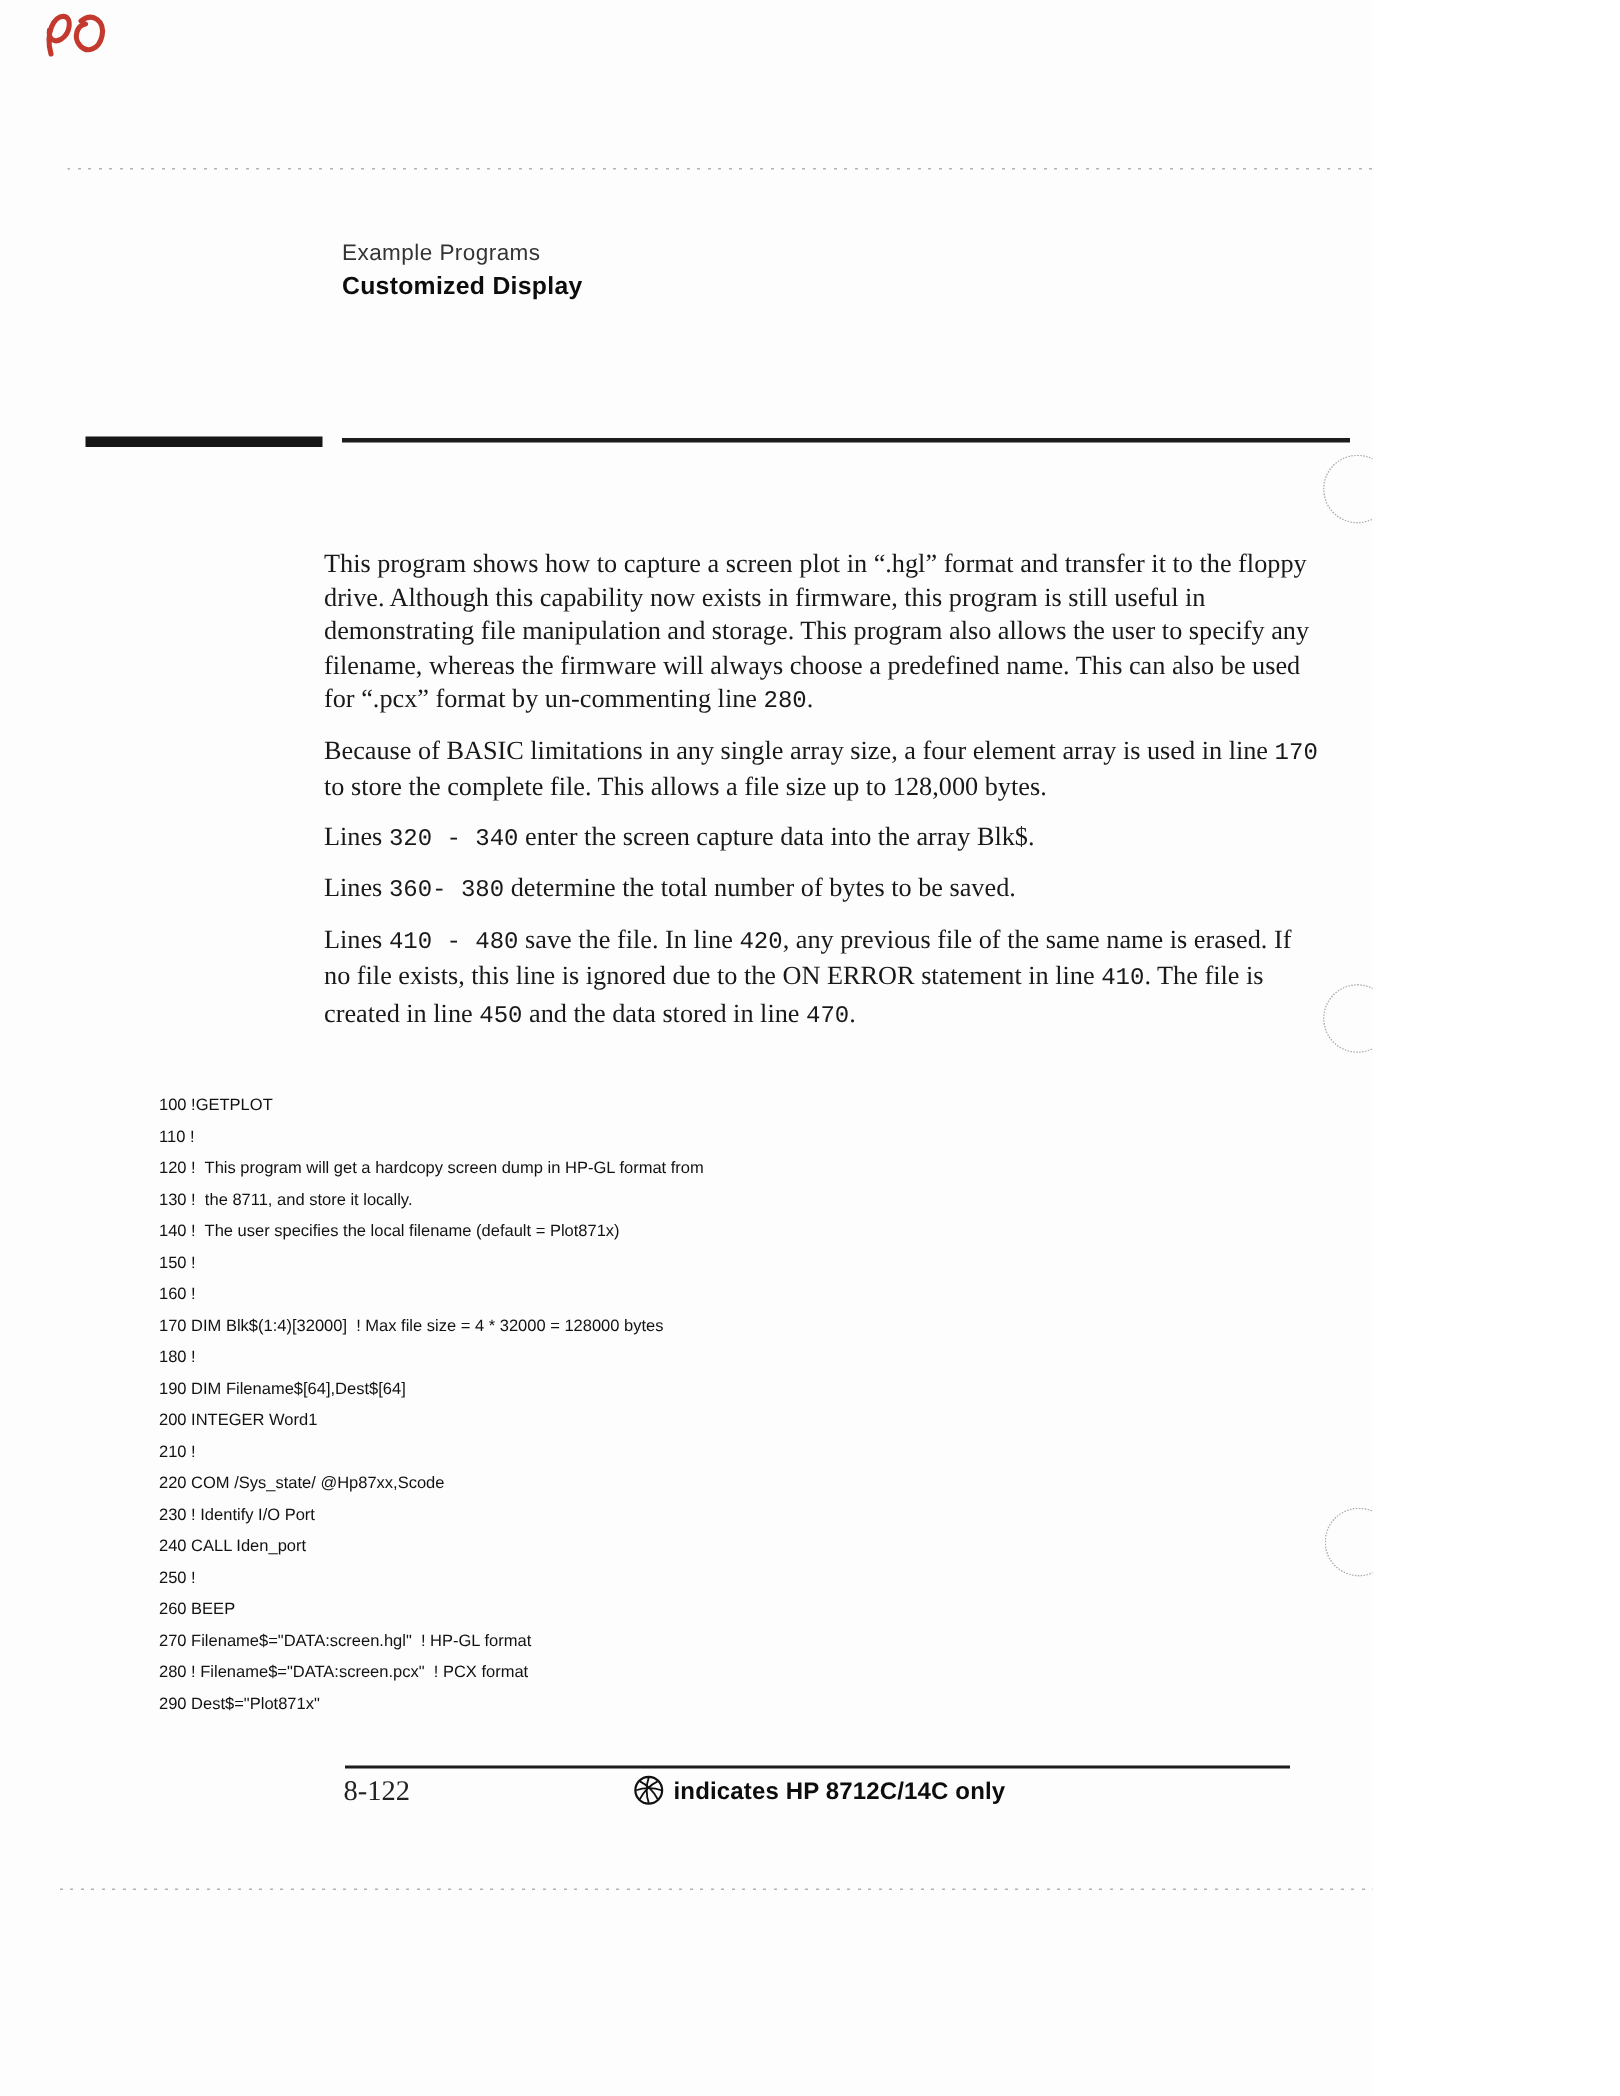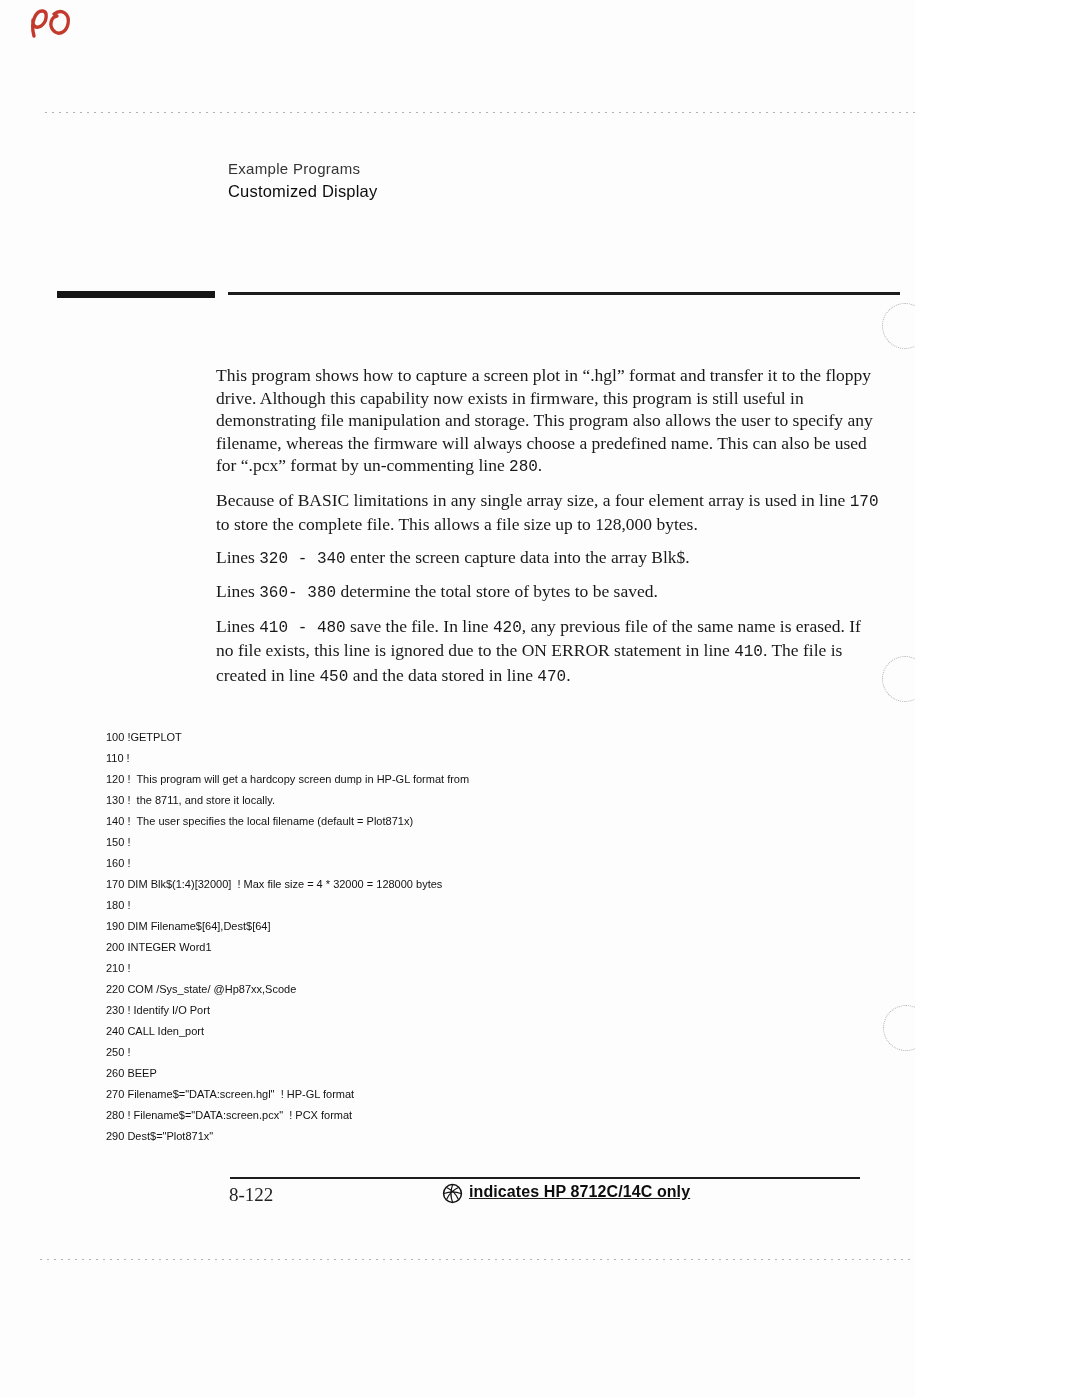--- a/index.html
+++ b/index.html
@@ -29,21 +29,21 @@
   .red-annotation { position: absolute; left: 20px; top: 2px; }
 
   
   .running-header { position: absolute; left: 228px; top: 160px; }
   .breadcrumb {
     font-family: "Liberation Sans", sans-serif;
     font-size: 15px; color: #343434; letter-spacing: 0.3px;
   }
   .section-title {
     font-family: "Liberation Sans", sans-serif;
-    font-size: 16.5px; font-weight: normal; color: #0d0d0d;
+    font-size: 16.5px; font-weight: bold; color: #0d0d0d;
     margin-top: 5px; letter-spacing: 0.2px;
   }
 
   
   .title-bar-left { position: absolute; left: 57px; top: 291px; width: 158px; height: 7px; background: #161616; }
   .title-rule     { position: absolute; left: 228px; top: 292px; width: 672px; height: 3px; background: #1d1d1d; }
   .doc-title {
     position: absolute; left: 227px; top: 304px;
     font-size: 28.5px; font-weight: normal; color: #141414; letter-spacing: 0.2px;
   }
@@ -64,22 +64,22 @@
     position: absolute; left: 106px; top: 727px;
     font-family: Liberation Sans, sans-serif;
     font-size: 11px; line-height: 21px;
     color: #121212; white-space: pre;
   }
 
   
   .footer-rule { position: absolute; left: 230px; top: 1177px; width: 630px; height: 2px; background: #1d1d1d; }
   .page-number { position: absolute; left: 229px; top: 1184px; font-size: 19px; color: #222; }
   .footer-note {
-    position: absolute; left: 442px; top: 1183px;
-    display: flex; align-items: flex-start; gap: 6px; text-decoration: underline;
+    position: absolute; left: 422px; top: 1183px;
+    display: flex; align-items: flex-end; gap: 6px;
   }
   .footer-note-text {
     font-family: "Liberation Sans", sans-serif;
     font-size: 16px; font-weight: bold; color: #0d0d0d; letter-spacing: 0.1px;
   }
 </style>
 </head>
 <body>
 
 <div class="page-canvas">
@@ -104,21 +104,21 @@
     <div class="section-title">Customized Display</div>
   </div>
 
   <div class="title-bar-left"></div>
   <div class="title-rule"></div>
 
   <div class="body-copy">
       <p class="body-para"><span>This program shows how to capture a screen plot in “.hgl” format and transfer it to the floppy drive. Although this capability now exists in firmware, this program is still useful in demonstrating file manipulation and storage. This program also allows the user to specify any filename, whereas the firmware will always choose a predefined name. This can also be used for “.pcx” format by un-commenting line </span><span class="inline-mono">280</span><span>.</span></p>
       <p class="body-para"><span>Because of BASIC limitations in any single array size, a four element array is used in line </span><span class="inline-mono">170</span><span> to store the complete file. This allows a file size up to 128,000 bytes.</span></p>
       <p class="body-para"><span>Lines </span><span class="inline-mono">320 - 340</span><span> enter the screen capture data into the array Blk$.</span></p>
-      <p class="body-para"><span>Lines </span><span class="inline-mono">360- 380</span><span> determine the total store of bytes to be saved.</span></p>
+      <p class="body-para"><span>Lines </span><span class="inline-mono">360- 380</span><span> determine the total number of bytes to be saved.</span></p>
       <p class="body-para"><span>Lines </span><span class="inline-mono">410 - 480</span><span> save the file. In line </span><span class="inline-mono">420</span><span>, any previous file of the same name is erased. If no file exists, this line is ignored due to the ON ERROR statement in line </span><span class="inline-mono">410</span><span>. The file is created in line </span><span class="inline-mono">450</span><span> and the data stored in line </span><span class="inline-mono">470</span><span>.</span></p>
     </div>
 
   <div class="code-listing"><div class="code-line">100 !GETPLOT</div><div class="code-line">110 !</div><div class="code-line">120 !  This program will get a hardcopy screen dump in HP-GL format from</div><div class="code-line">130 !  the 8711, and store it locally.</div><div class="code-line">140 !  The user specifies the local filename (default = Plot871x)</div><div class="code-line">150 !</div><div class="code-line">160 !</div><div class="code-line">170 DIM Blk$(1:4)[32000]  ! Max file size = 4 * 32000 = 128000 bytes</div><div class="code-line">180 !</div><div class="code-line">190 DIM Filename$[64],Dest$[64]</div><div class="code-line">200 INTEGER Word1</div><div class="code-line">210 !</div><div class="code-line">220 COM /Sys_state/ @Hp87xx,Scode</div><div class="code-line">230 ! Identify I/O Port</div><div class="code-line">240 CALL Iden_port</div><div class="code-line">250 !</div><div class="code-line">260 BEEP</div><div class="code-line">270 Filename$="DATA:screen.hgl"  ! HP-GL format</div><div class="code-line">280 ! Filename$="DATA:screen.pcx"  ! PCX format</div><div class="code-line">290 Dest$="Plot871x"</div></div>
 
   <div class="footer-rule"></div>
   <div class="page-number">8-122</div>
   <div class="footer-note">
     <svg width="21" height="21" viewBox="0 0 24 24">
       <circle cx="12" cy="12" r="10.2" fill="none" stroke="#111" stroke-width="1.7"></circle>

